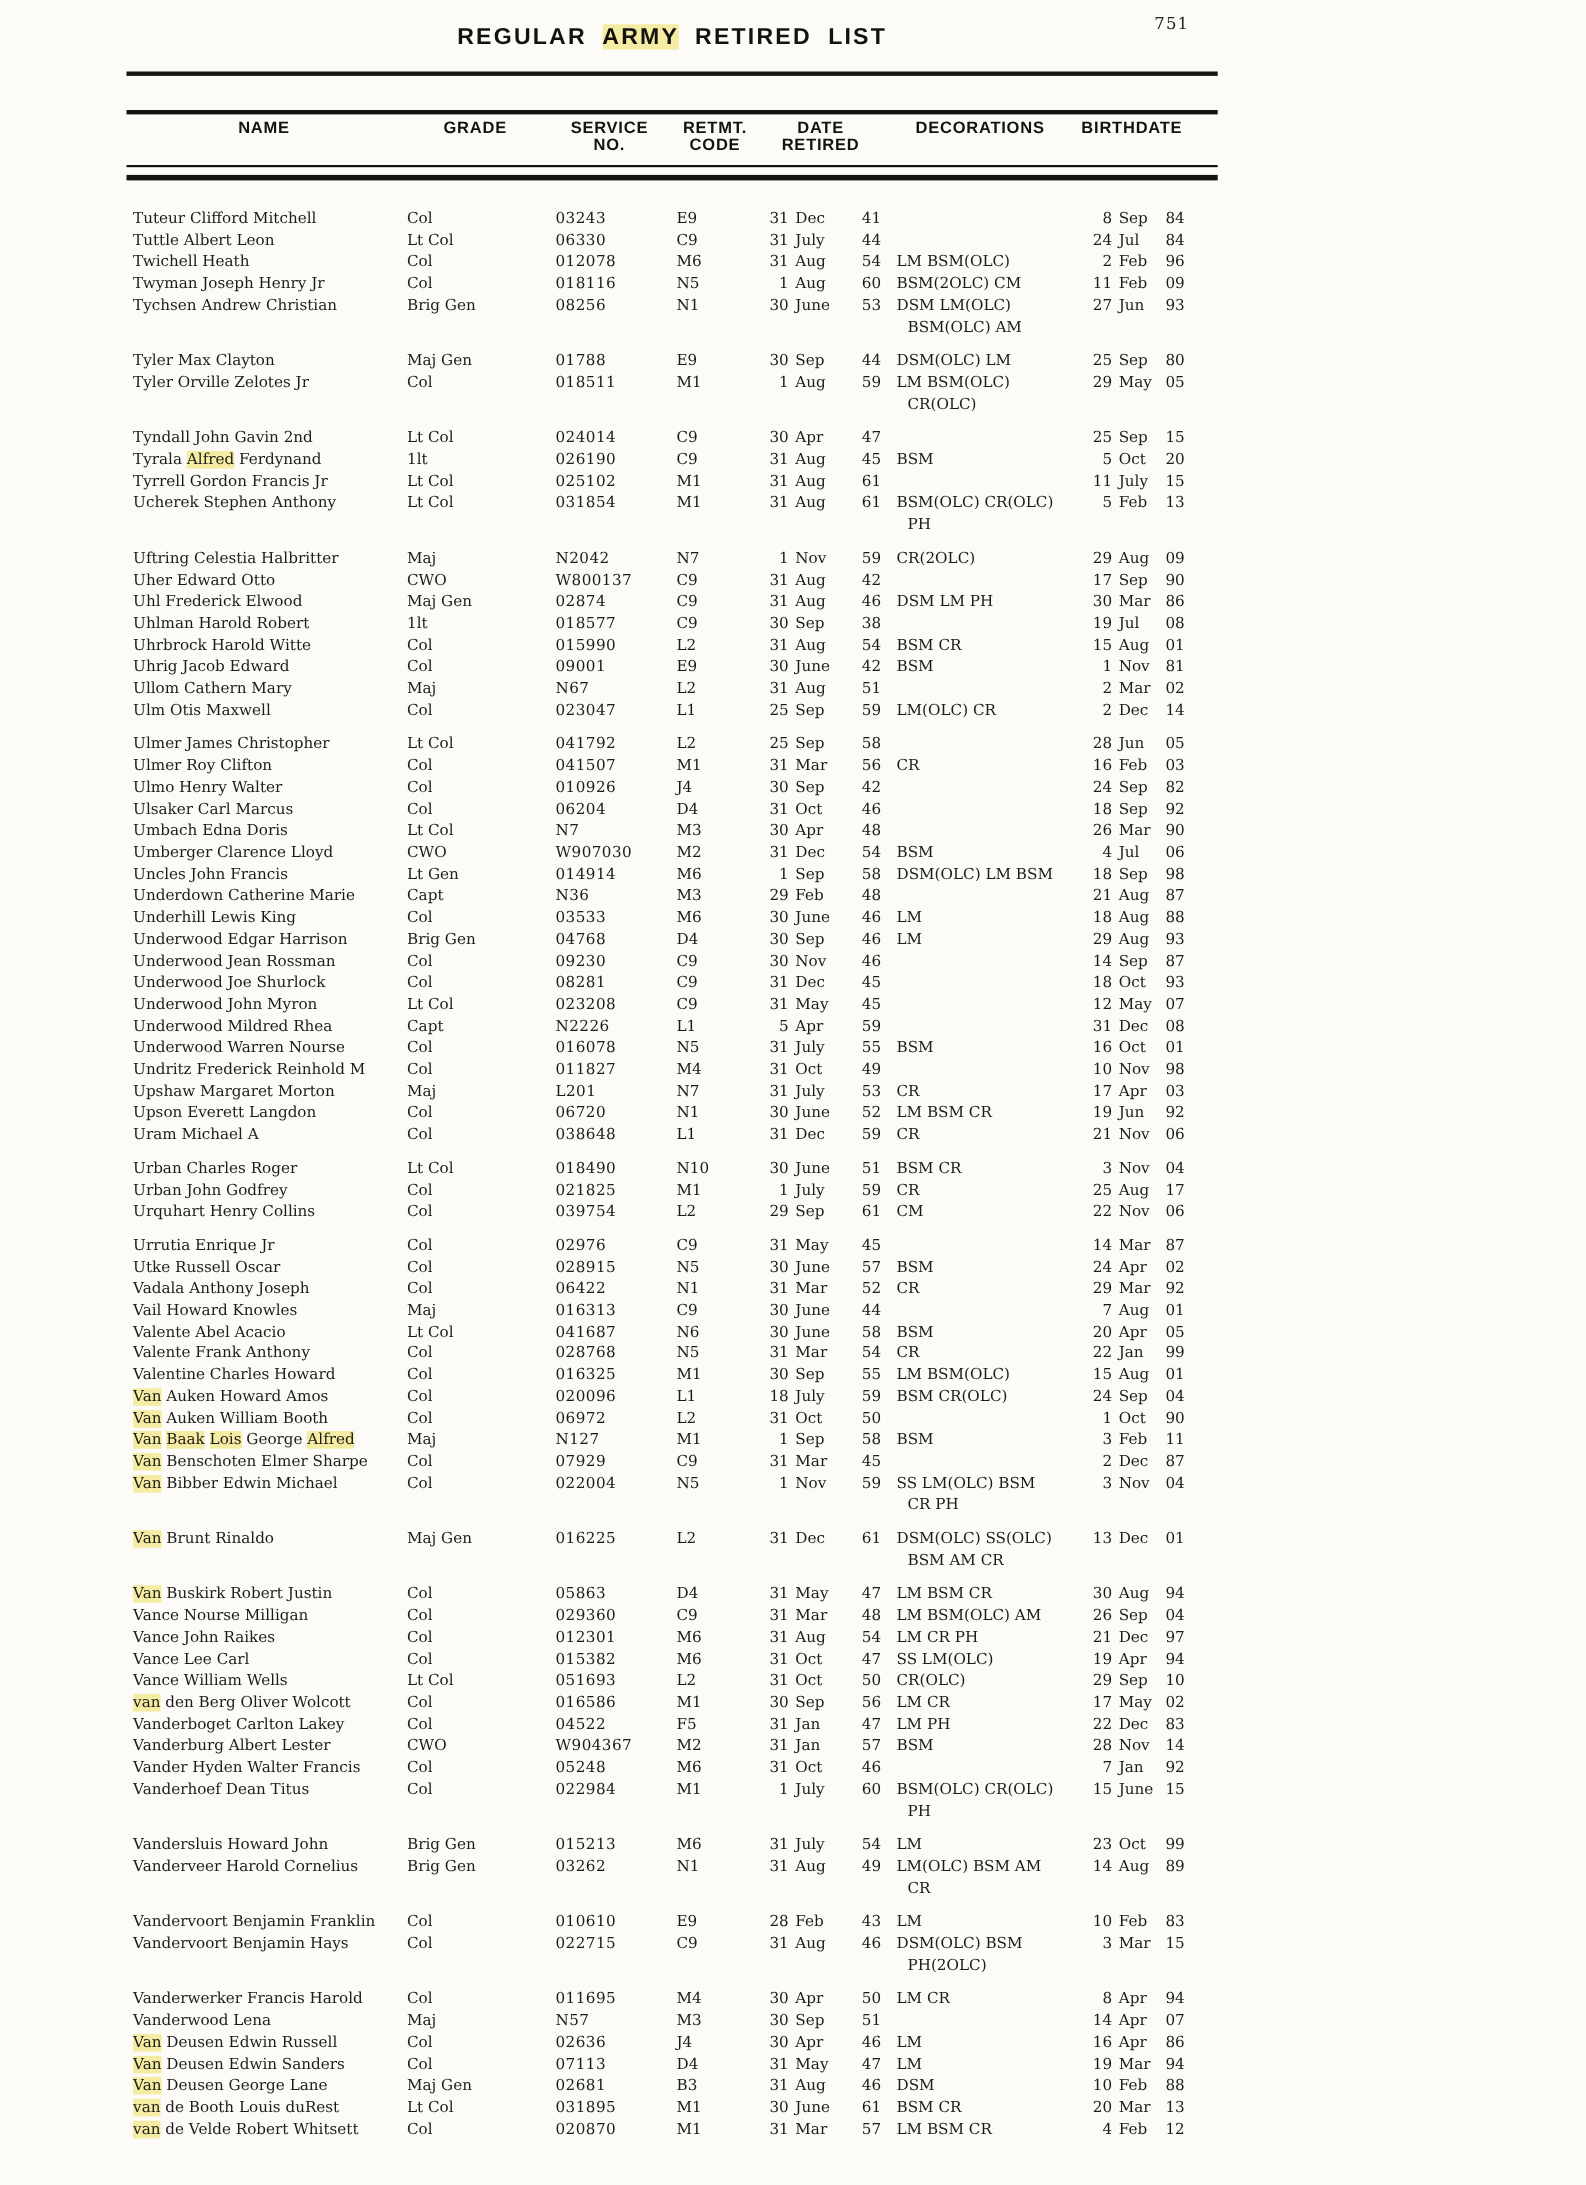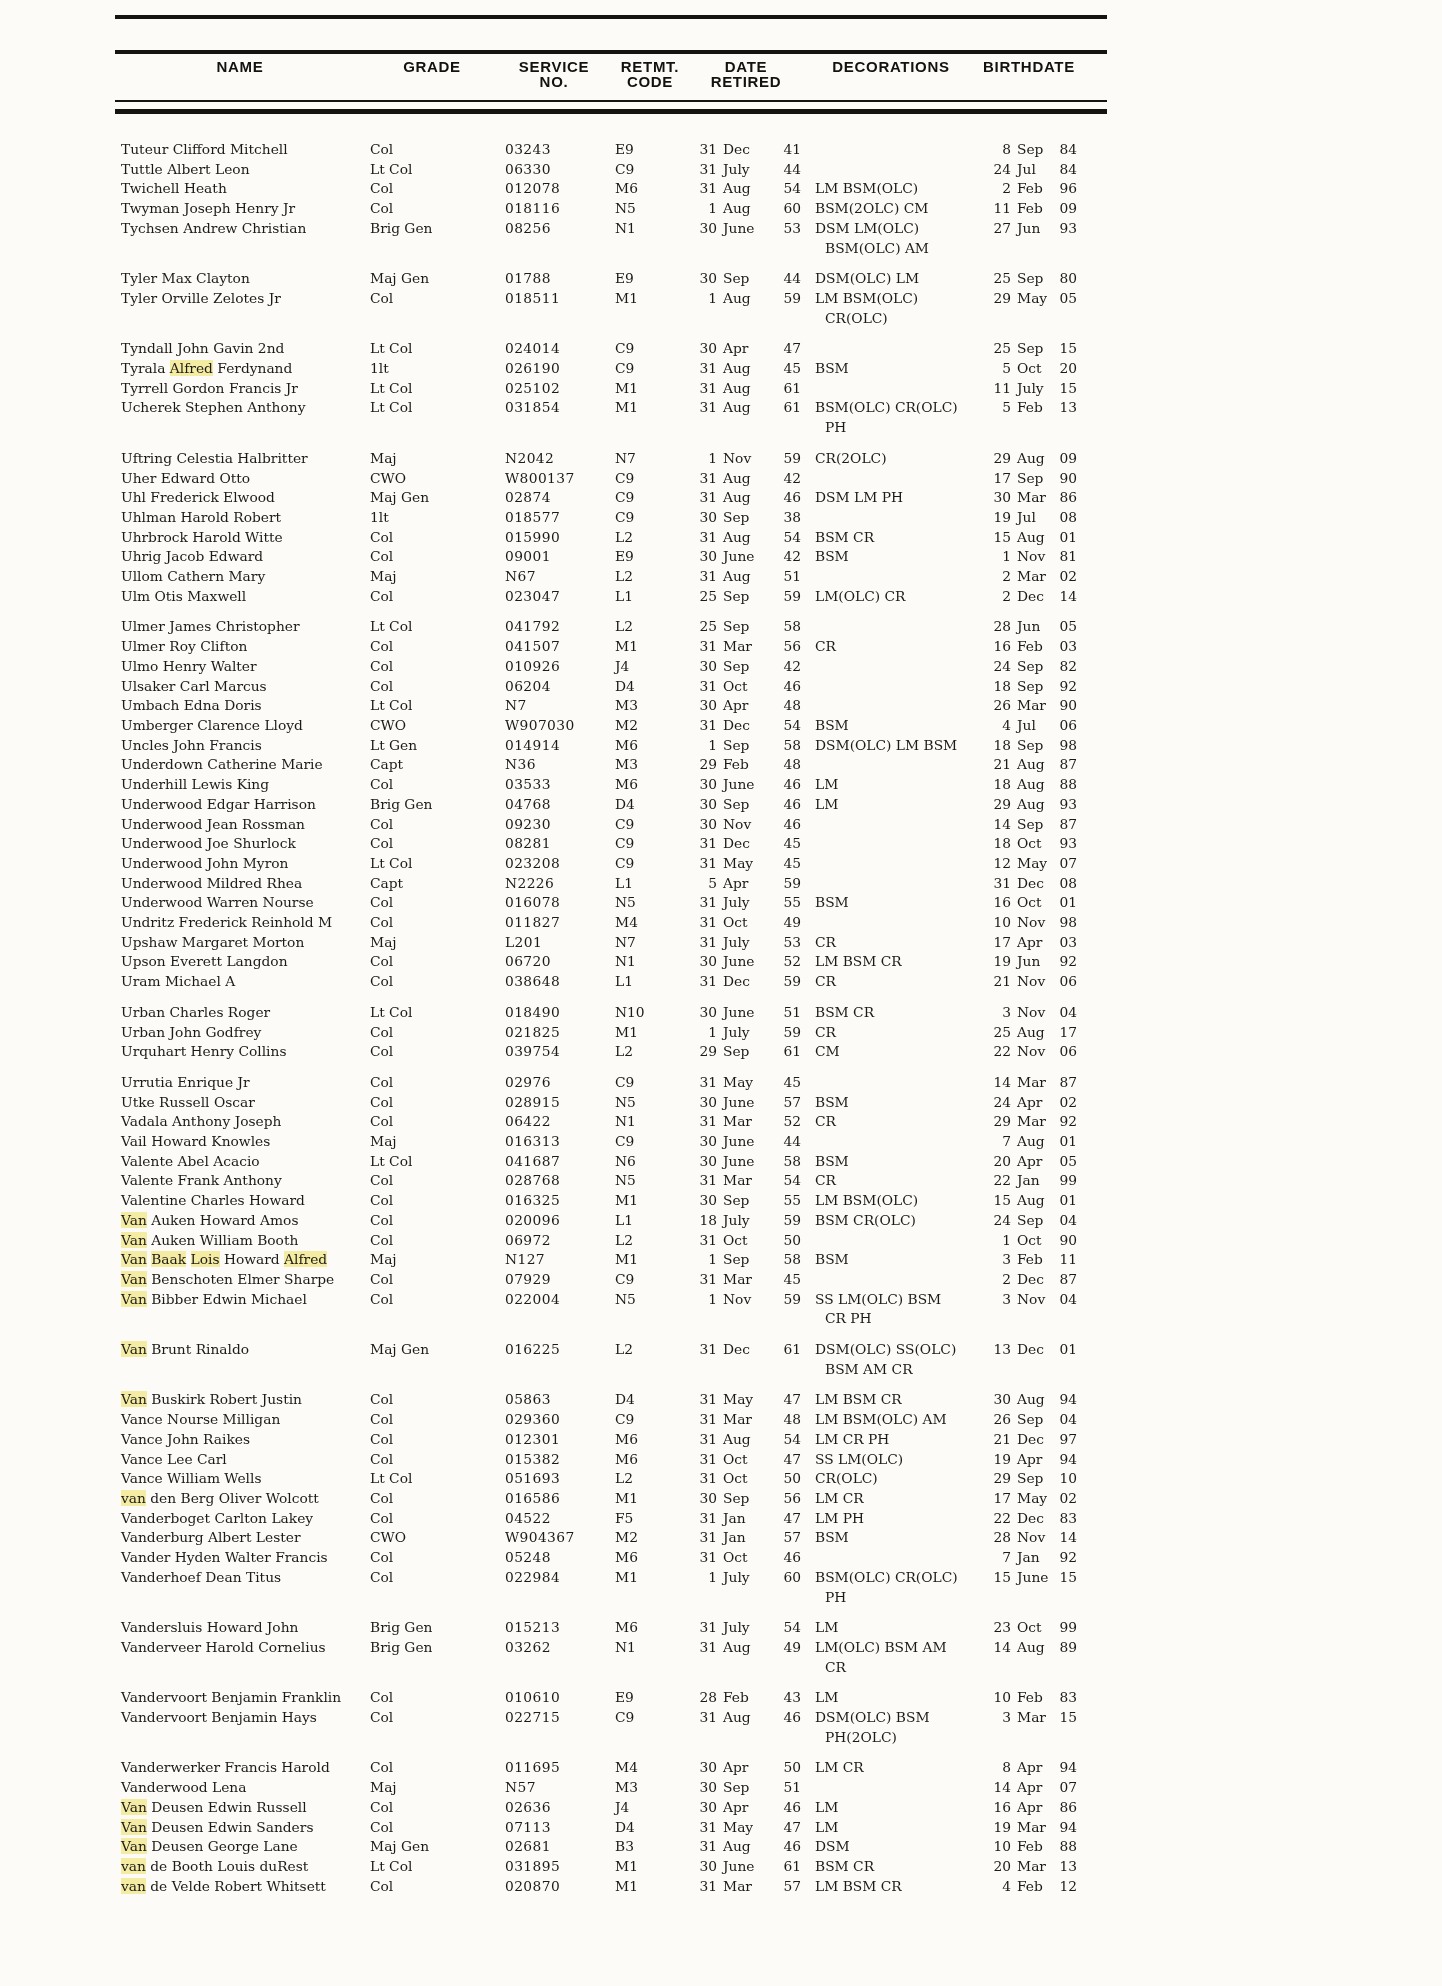--- a/index.html
+++ b/index.html
@@ -53,20 +53,24 @@
   .c-dec   { padding-left:14px; white-space:nowrap; }
   .c-dec .dec-line2 { padding-left:10px; }
   .c-bday  { text-align:right; }
   .c-bmon  { padding-left:6px; }
   .c-byr   { text-align:right; }
 </style>
 </head>
 <body>
 
 <div class="content">
+  <div class="title-row">
+    <span class="doc-title"><span>REGULAR </span><span class="hl">ARMY</span><span> RETIRED LIST</span></span>
+    <span class="page-num">751</span>
+  </div>
   <div class="rule rule-a"></div>
   <div class="rule rule-b"></div>
   <div class="header-grid">
     <div class="hcell">
         <span>NAME</span>
       </div>
     <div class="hcell">
         <span>GRADE</span>
       </div>
     <div class="hcell">
@@ -798,21 +802,21 @@
         <div class="c-code">L2</div>
         <div class="c-rday">31</div>
         <div class="c-rmon">Oct</div>
         <div class="c-ryr">50</div>
         <div class="c-dec"></div>
         <div class="c-bday">1</div>
         <div class="c-bmon">Oct</div>
         <div class="c-byr">90</div>
       </div>
       <div class="row">
-        <div class="c-name"><span class="hl">Van</span><span> </span><span class="hl">Baak</span><span> </span><span class="hl">Lois</span><span> Howard </span><span class="hl">Alfred</span></div>
+        <div class="c-name"><span class="hl">Van</span><span> </span><span class="hl">Baak</span><span> </span><span class="hl">Lois</span><span> George </span><span class="hl">Alfred</span></div>
         <div class="c-grade">Maj</div>
         <div class="c-svc">N127</div>
         <div class="c-code">M1</div>
         <div class="c-rday">1</div>
         <div class="c-rmon">Sep</div>
         <div class="c-ryr">58</div>
         <div class="c-dec">
           <div class="dec-line">BSM</div>
         </div>
         <div class="c-bday">3</div>

